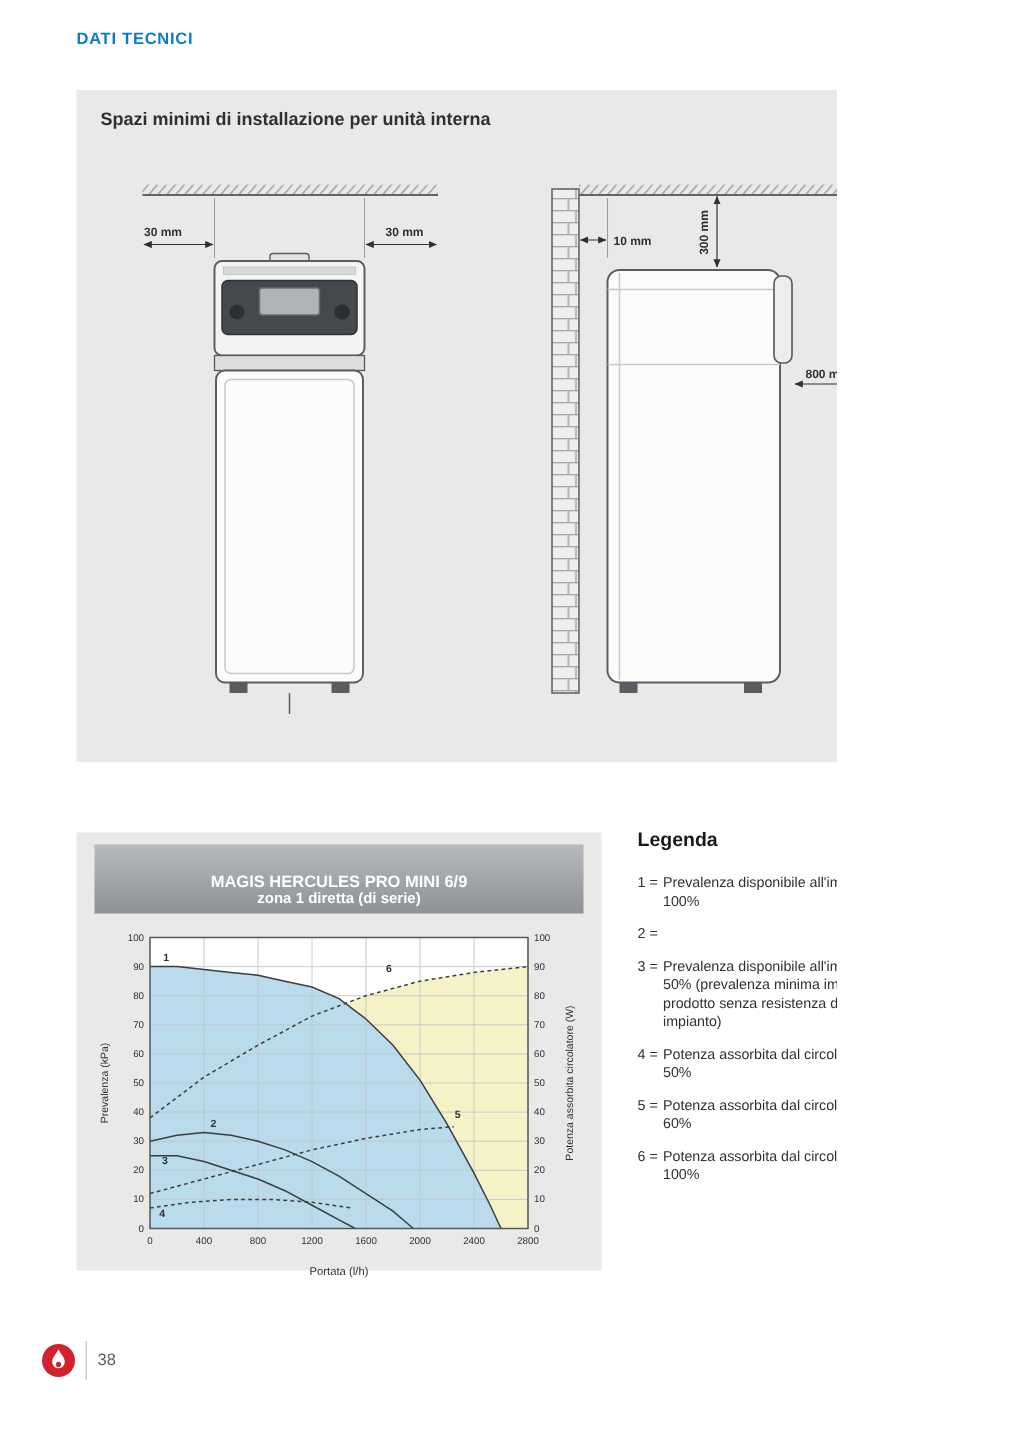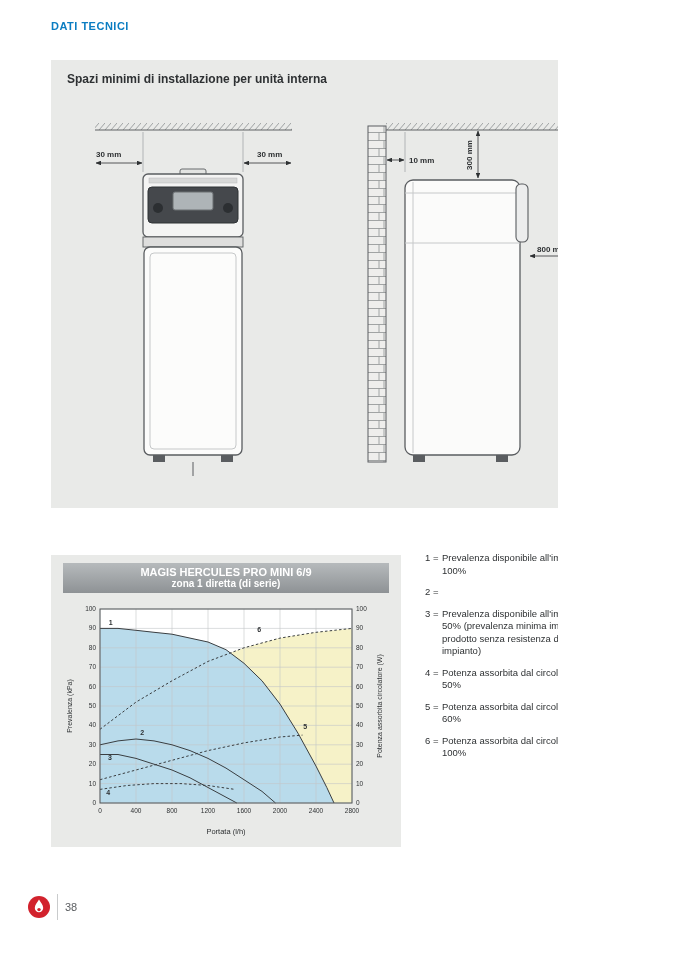--- a/index.html
+++ b/index.html
@@ -12,21 +12,21 @@
 
   .panel-install { position:absolute; left:51px; top:60px; width:576px; height:448px;
                    background:#e9eae8; }
   .panel-title { position:absolute; left:16px; top:12px; font-size:12px; font-weight:bold; color:#2e3133;text-align:right; }
   .drawing-svg { position:absolute; left:0; top:0; width:576px; height:448px; }
   text.dim { font-family:"Liberation Sans", sans-serif; font-size:8px; font-weight:bold; fill:#2e3133; }
 
   .chart-panel { position:absolute; left:51px; top:555px; width:350px; height:292px;
                  background:#e9eae8; padding:8px 12px 8px 12px; }
   .chart-header { background:linear-gradient(#b6babc,#8e9295); color:#ffffff; text-align:center;
-                  padding:3px 0 4px 0; }
+                  padding:19px 0 4px 0; }
   .chart-header .t1 { font-size:11px; font-weight:bold; }
   .chart-header .t2 { font-size:10px; font-weight:bold; }
   #chart-container { margin-top:4px; line-height:0; }
   #chart-container svg { font-family:"Liberation Sans", sans-serif; }
 
   .legend { position:absolute; left:425px; top:552px; width:205px; color:#2e3133; }
   .legend h2 { font-size:13px; font-weight:bold; color:#17191b; margin-bottom:16px; }
   .lg-item { display:flex; font-size:9.5px; line-height:1.32; margin-bottom:9px; }
   .lg-num { flex:none; width:17px; }
   .lg-text { flex:1; max-width:178px; }
@@ -183,20 +183,21 @@
           <text x="45.1" y="198.2" text-anchor="middle" font-size="7" font-weight="bold" fill="#2e3133">4</text>
           <text x="242.2" y="132.3" text-anchor="middle" font-size="7" font-weight="bold" fill="#2e3133">5</text>
           <text x="196.3" y="35.3" text-anchor="middle" font-size="7" font-weight="bold" fill="#2e3133">6</text>
           <text transform="rotate(-90 9 109)" x="9" y="109" text-anchor="middle" font-size="7" fill="#2e3133">Prevalenza (kPa)</text>
           <text transform="rotate(-90 319 109)" x="319" y="109" text-anchor="middle" font-size="7" fill="#2e3133">Potenza assorbita circolatore (W)</text>
           <text x="163" y="237" text-anchor="middle" font-size="7.5" fill="#2e3133">Portata (l/h)</text>
         </svg></div>
   </div>
 
   <div class="legend">
+    <h2>Legenda</h2>
     <div class="lg-item">
       <span class="lg-num">1 =</span>
       <span class="lg-text">Prevalenza disponibile all'impianto PWM 100%</span>
     </div>
     <div class="lg-item">
       <span class="lg-num">2 =</span>
     </div>
     <div class="lg-item">
       <span class="lg-num">3 =</span>
       <span class="lg-text">Prevalenza disponibile all'impianto PWM 50% (prevalenza minima impostabile per prodotto senza resistenza di integrazione impianto)</span>

